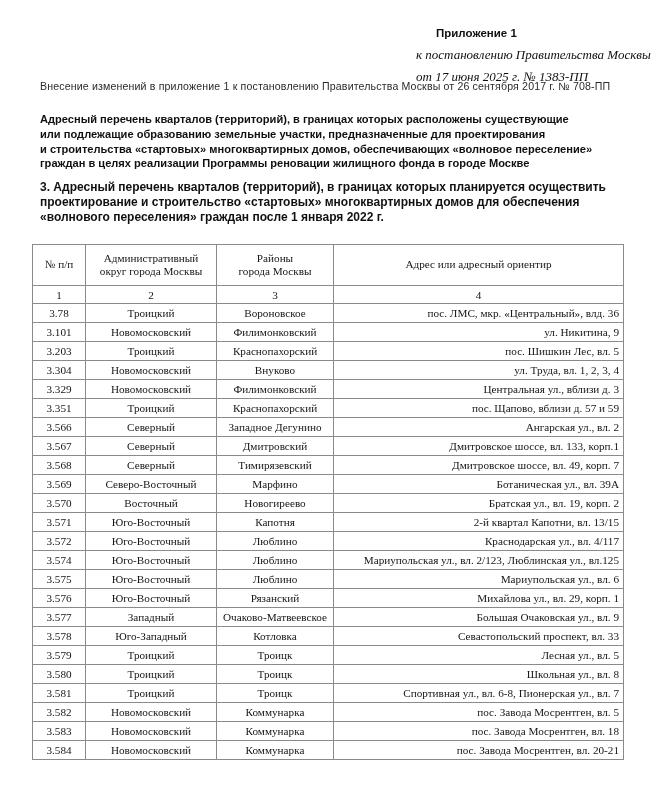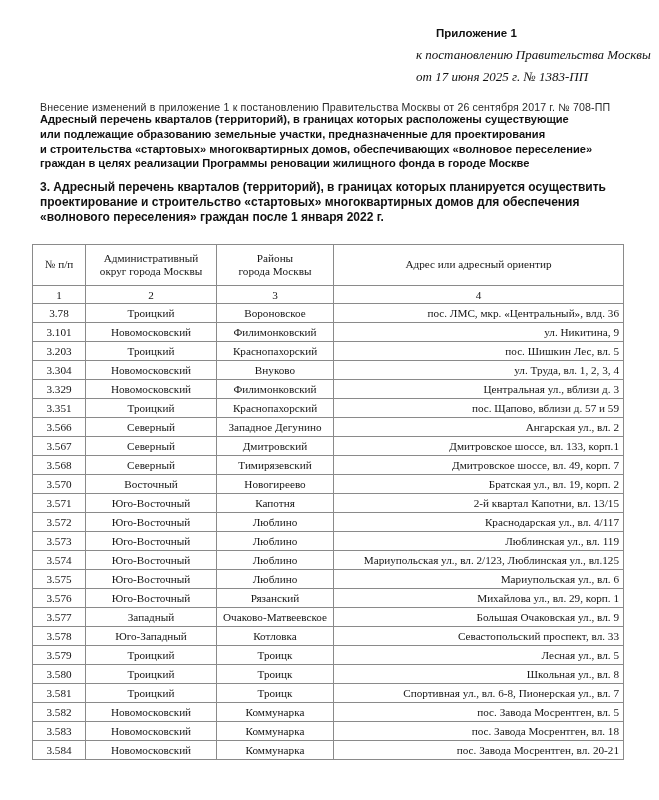--- a/index.html
+++ b/index.html
@@ -58,21 +58,20 @@
   .intro-line {
     position: absolute;
     left: 40px;
     top: 79px;
     width: 600px;
     font-family: "Liberation Sans", sans-serif;
     font-size: 10.6px;
     line-height: 14px;
     color: #2b2b2b;
     letter-spacing: 0.15px;
-    margin-top: 21px;
   }
 
   
   .headline {
     position: absolute;
     left: 40px;
     top: 112px;
     width: 600px;
     font-family: "Liberation Sans", sans-serif;
     font-weight: bold;
@@ -251,44 +250,44 @@
             <td class="craion nowrap">Дмитровский</td>
             <td class="caddr nowrap">Дмитровское шоссе, вл. 133, корп.1</td>
           </tr>
           <tr class="datarow">
             <td class="cnum nowrap">3.568</td>
             <td class="cokrug nowrap">Северный</td>
             <td class="craion nowrap">Тимирязевский</td>
             <td class="caddr nowrap">Дмитровское шоссе, вл. 49, корп. 7</td>
           </tr>
           <tr class="datarow">
+            <td class="cnum nowrap">3.569</td>
+            <td class="cokrug nowrap">Северо-Восточный</td>
+            <td class="craion nowrap">Марфино</td>
+            <td class="caddr nowrap">Ботаническая ул., вл. 39А</td>
+          </tr>
+          <tr class="datarow">
             <td class="cnum nowrap">3.570</td>
             <td class="cokrug nowrap">Восточный</td>
             <td class="craion nowrap">Новогиреево</td>
             <td class="caddr nowrap">Братская ул., вл. 19, корп. 2</td>
           </tr>
           <tr class="datarow">
             <td class="cnum nowrap">3.571</td>
             <td class="cokrug nowrap">Юго-Восточный</td>
             <td class="craion nowrap">Капотня</td>
             <td class="caddr nowrap">2-й квартал Капотни, вл. 13/15</td>
           </tr>
           <tr class="datarow">
             <td class="cnum nowrap">3.572</td>
             <td class="cokrug nowrap">Юго-Восточный</td>
             <td class="craion nowrap">Люблино</td>
             <td class="caddr nowrap">Краснодарская ул., вл. 4/117</td>
           </tr>
           <tr class="datarow">
-            <td class="cnum nowrap">3.573</td>
-            <td class="cokrug nowrap">Юго-Восточный</td>
-            <td class="craion nowrap">Люблино</td>
-            <td class="caddr nowrap">Люблинская ул., вл. 119</td>
-          </tr>
-          <tr class="datarow">
             <td class="cnum nowrap">3.574</td>
             <td class="cokrug nowrap">Юго-Восточный</td>
             <td class="craion nowrap">Люблино</td>
             <td class="caddr nowrap">Мариупольская ул., вл. 2/123, Люблинская ул., вл.125</td>
           </tr>
           <tr class="datarow">
             <td class="cnum nowrap">3.575</td>
             <td class="cokrug nowrap">Юго-Восточный</td>
             <td class="craion nowrap">Люблино</td>
             <td class="caddr nowrap">Мариупольская ул., вл. 6</td>

